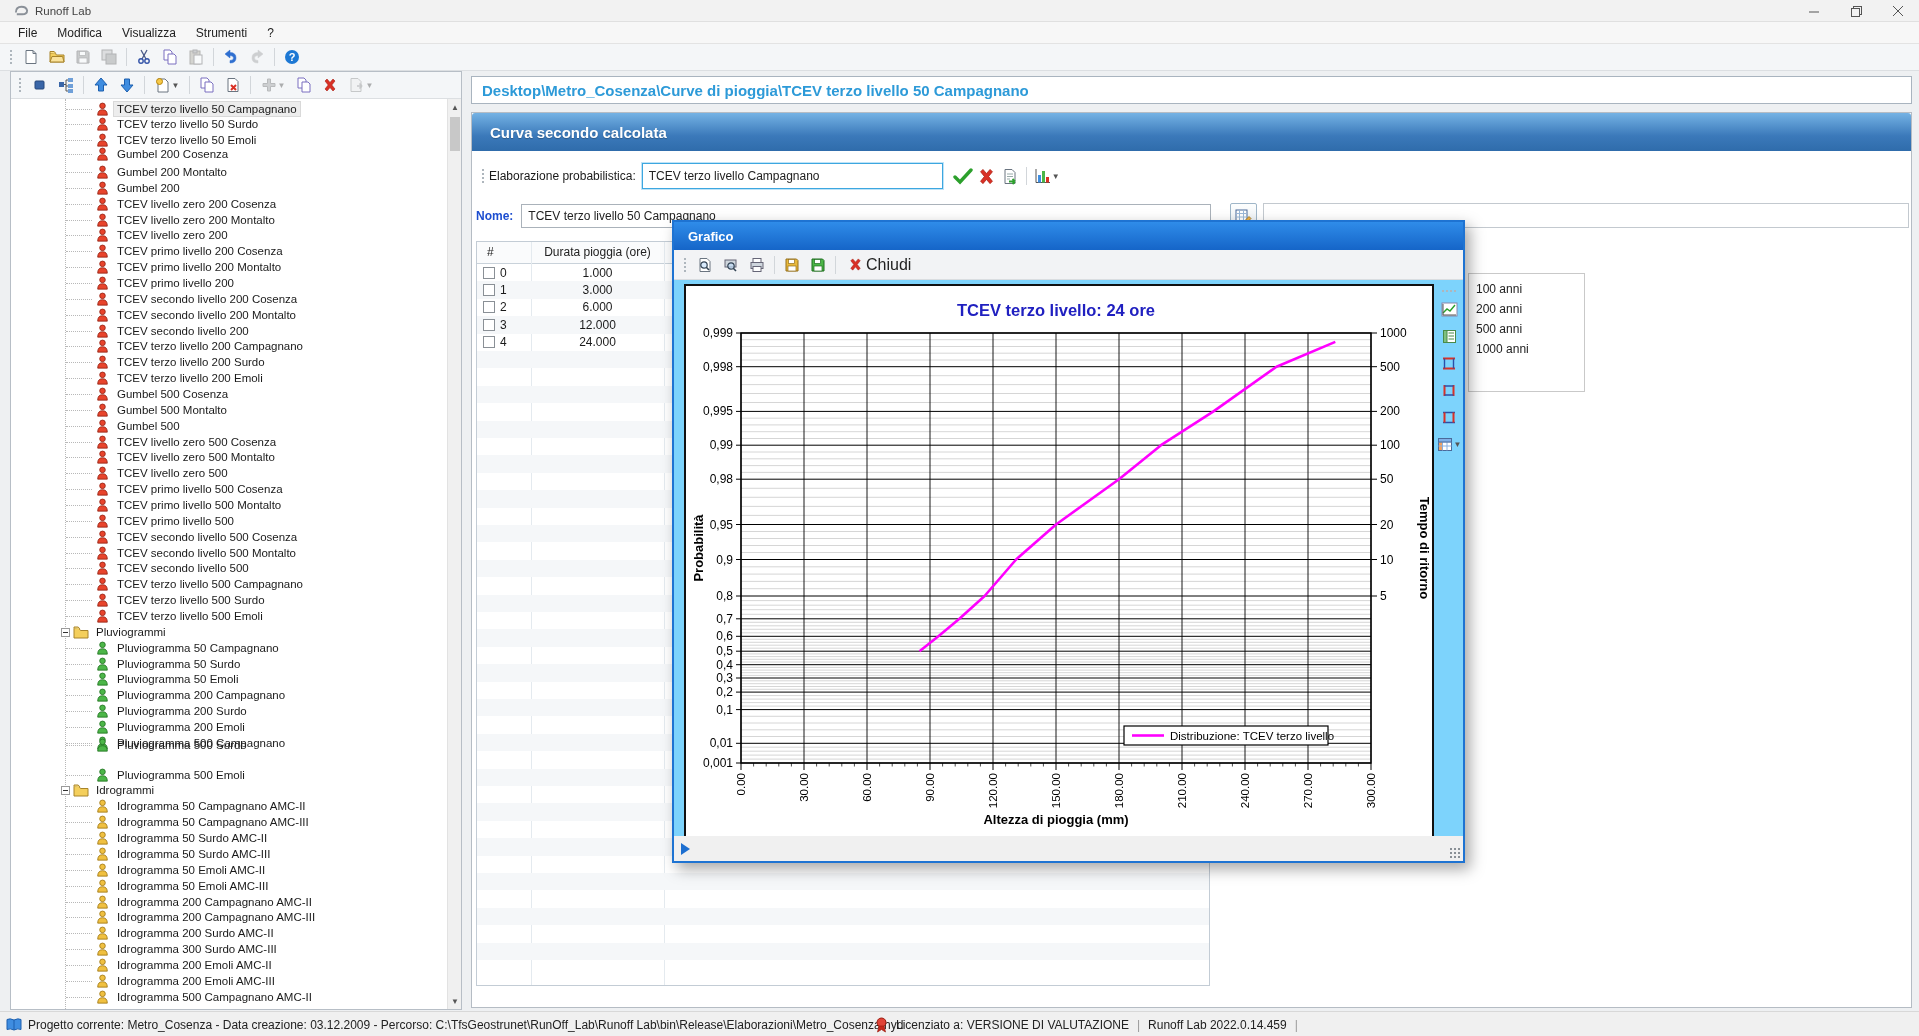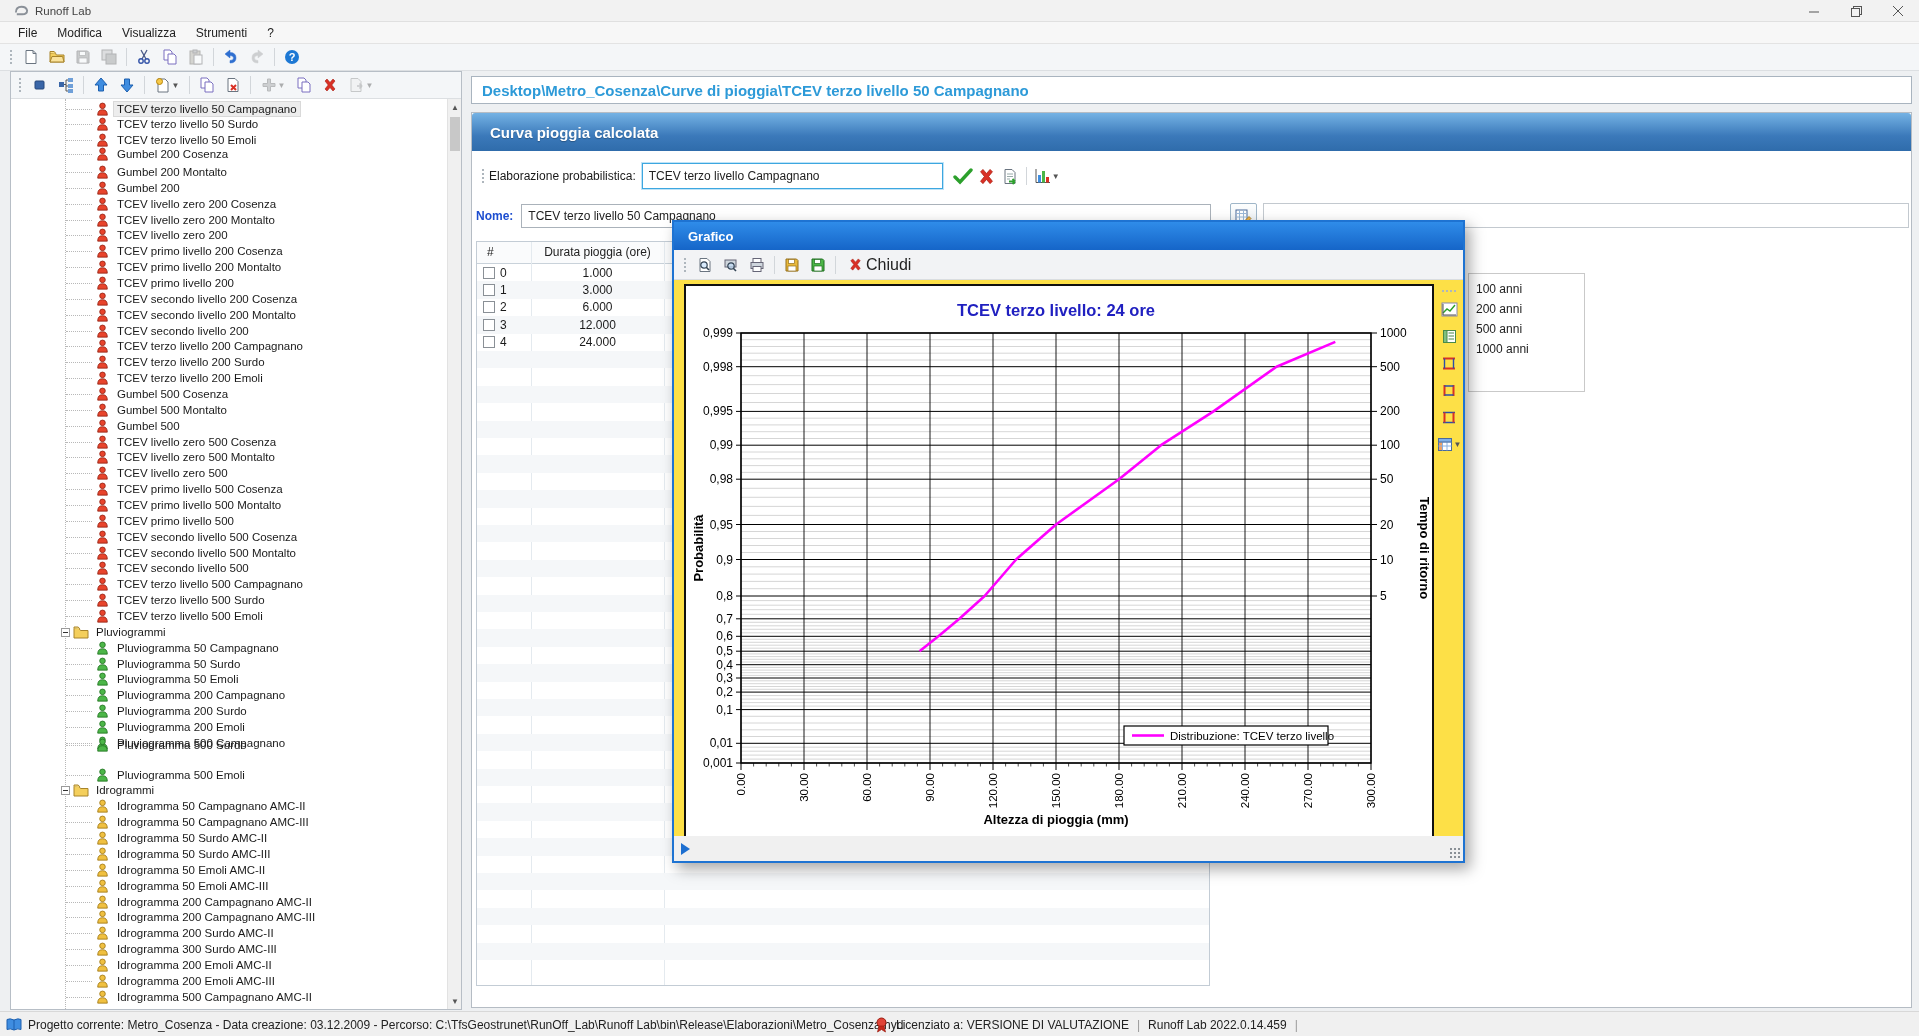--- a/index.html
+++ b/index.html
@@ -66,21 +66,21 @@
   .checkbox { width:12px; height:12px; border:1px solid #8a9096; background:#fff; }
   .dt-vline { position:absolute; top:0; width:1px; height:100%; background:#e4eaef; }
 
   #anni-panel { position:absolute; left:996px; top:160px; width:117px; height:119px; background:#fff; border:1px solid #c9c9c9; z-index:2; padding:8px 0 0 7px; }
   .anni-item { height:20px; font-size:12px; color:#222; }
 
   #panel-status { position:absolute; left:0; bottom:0; width:100%; height:23px; background:#f7f7f7; border-top:1px solid #d2d2d2; display:flex; align-items:center; padding-left:10px; gap:7px; font-size:12px; color:#333; }
   .tri-green { width:0; height:0; border-left:8px solid #2ea44f; border-top:5px solid transparent; border-bottom:5px solid transparent; }
 
   
-  #grafico { position:absolute; left:672px; top:220px; width:793px; height:643px; background:#fde047; border:2px solid #1e73d2; box-shadow:5px 6px 14px rgba(0,0,0,.35); z-index:50; }
+  #grafico { position:absolute; left:672px; top:220px; width:793px; height:643px; background:#7dd3fc; border:2px solid #1e73d2; box-shadow:5px 6px 14px rgba(0,0,0,.35); z-index:50; }
   #grafico-titlebar { height:28px; background:linear-gradient(#2f8ce9,#1565c8); display:flex; align-items:center; padding-left:14px; color:#fff; font-size:13px; font-weight:bold; }
   #grafico-toolbar { height:30px; background:#f2f3f5; border-bottom:1px solid #dadde0; display:flex; align-items:center; padding-left:4px; }
   #grafico-toolbar .lbl { font-size:16px; color:#222; margin-left:3px; }
   #chart-box { position:absolute; left:10px; top:62px; width:750px; height:556px; background:#fff; border:2px solid #111; }
   #right-strip { position:absolute; left:760px; top:62px; width:30px; height:380px; display:flex; flex-direction:column; align-items:center; padding-top:4px; gap:5px; }
   #grafico-footer { position:absolute; left:0; bottom:0; width:100%; height:25px; background:#f0f0f0; display:flex; align-items:center; padding-left:7px; }
   .tri-blue { width:0; height:0; border-left:9px solid #1d6fd0; border-top:6px solid transparent; border-bottom:6px solid transparent; }
   #resize-grip { position:absolute; right:2px; bottom:2px; width:12px; height:12px; background-image:radial-gradient(#8a9096 1px, transparent 1.2px); background-size:4px 4px; }
 
   
@@ -891,21 +891,21 @@
   <div id="tree-scroll">
     <div class="scroll-arrow" style="top:0">▲</div>
     <div id="tree-thumb"></div>
     <div class="scroll-arrow" style="bottom:0">▼</div>
   </div>
 </div>
 
 <div id="breadcrumb">Desktop\Metro_Cosenza\Curve di pioggia\TCEV terzo livello 50 Campagnano</div>
 
 <div id="panel">
-  <div id="panel-header">Curva pioggia calcolata</div>
+  <div id="panel-header">Curva secondo calcolata</div>
 
   <div id="elab-row">
     <div class="grip"></div>
     <label>Elaborazione probabilistica:</label>
     <input id="elab-input" value="TCEV terzo livello Campagnano" style="">
     <span style="width:8px"></span>
     <div class="tbtn">
         <span id="ic-check">
           <svg width="20" height="18" viewBox="0 0 20 18">
             <path d="M2 10 L7 15 L18 3" fill="none" stroke="#2ca02c" stroke-width="3.4" stroke-linecap="round"></path>

